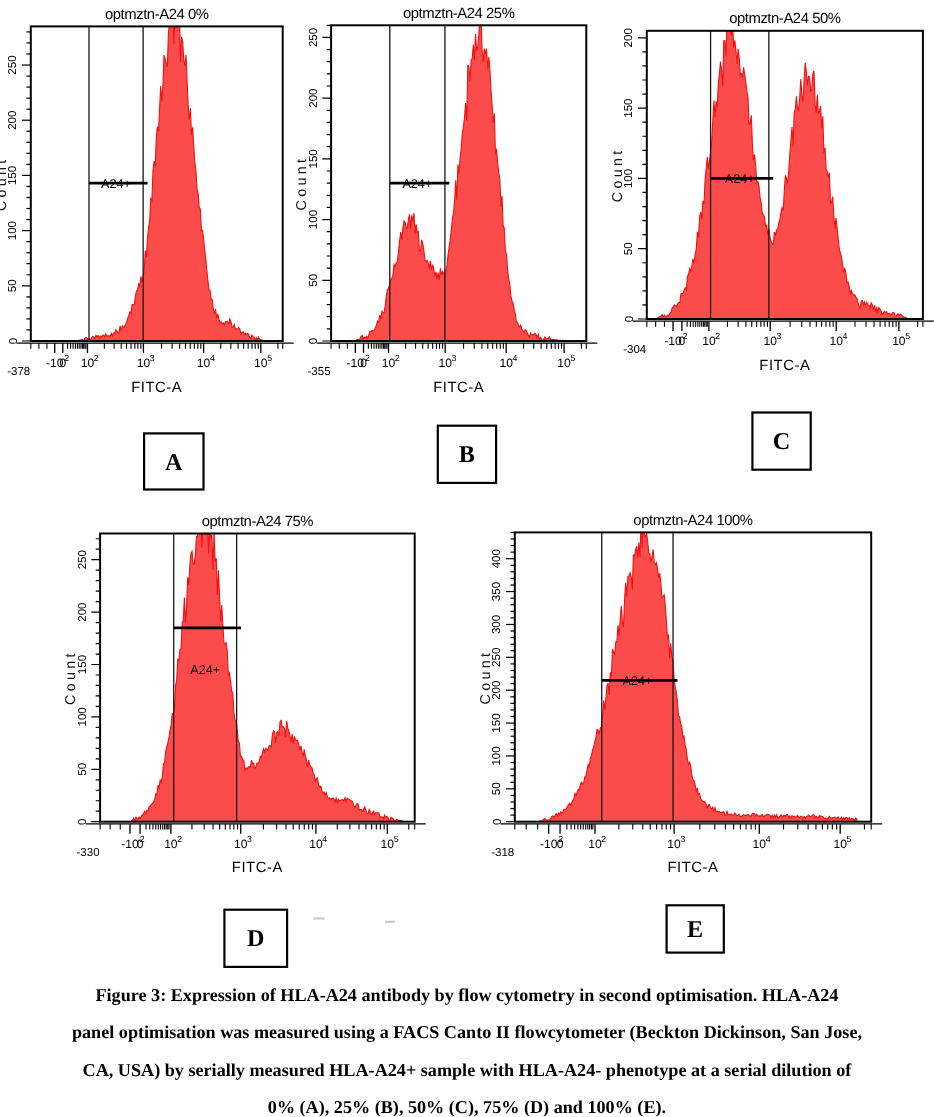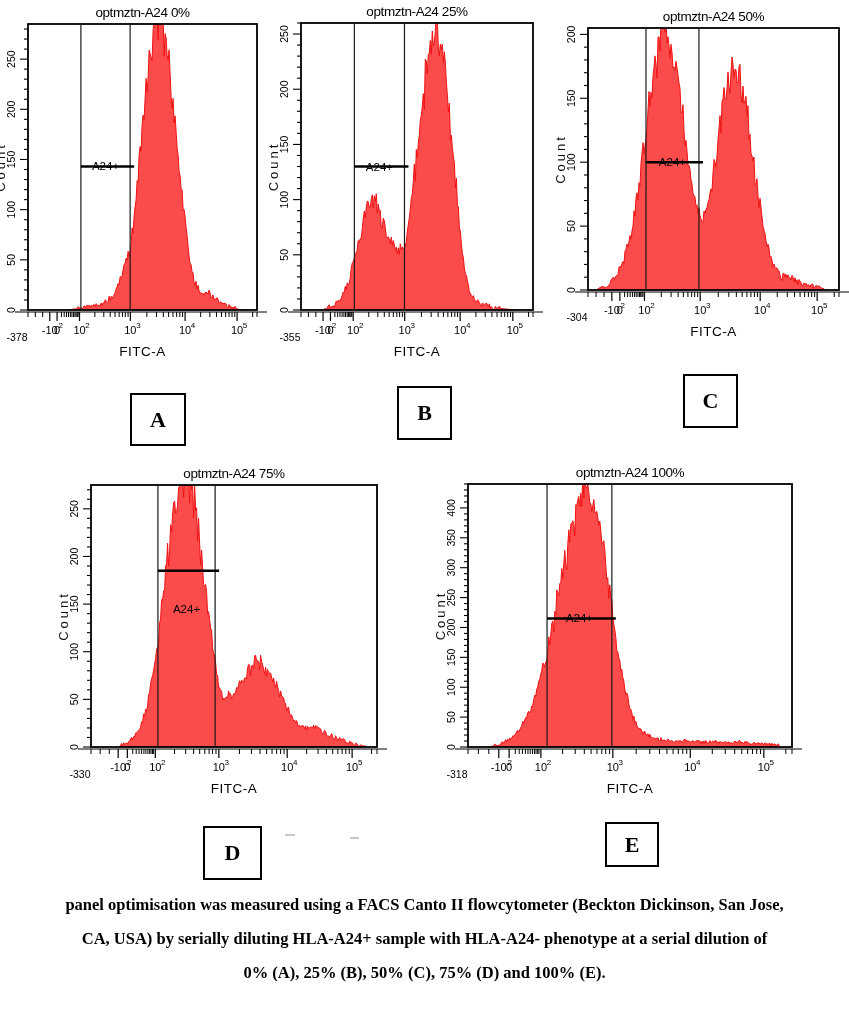--- a/index.html
+++ b/index.html
@@ -589,17 +589,18 @@
   <div class="plabel box-A">A</div>
   <div class="plabel box-B">B</div>
   <div class="plabel box-C">C</div>
   <div class="plabel box-D">D</div>
   <div class="plabel box-E">E</div>
 
   <div class="dash dash1"></div>
   <div class="dash dash2"></div>
 
   <div class="caption">
+    <div>Figure 3: Expression of HLA-A24 antibody by flow cytometry in second optimisation. HLA-A24</div>
     <div>panel optimisation was measured using a FACS Canto II flowcytometer (Beckton Dickinson, San Jose,</div>
-    <div>CA, USA) by serially diluting HLA-A24+ sample with HLA-A24- phenotype at a serial dilution of</div>
+    <div>CA, USA) by serially measured HLA-A24+ sample with HLA-A24- phenotype at a serial dilution of</div>
     <div>0% (A), 25% (B), 50% (C), 75% (D) and 100% (E).</div>
   </div>
 </div>
 
 </body></html>

